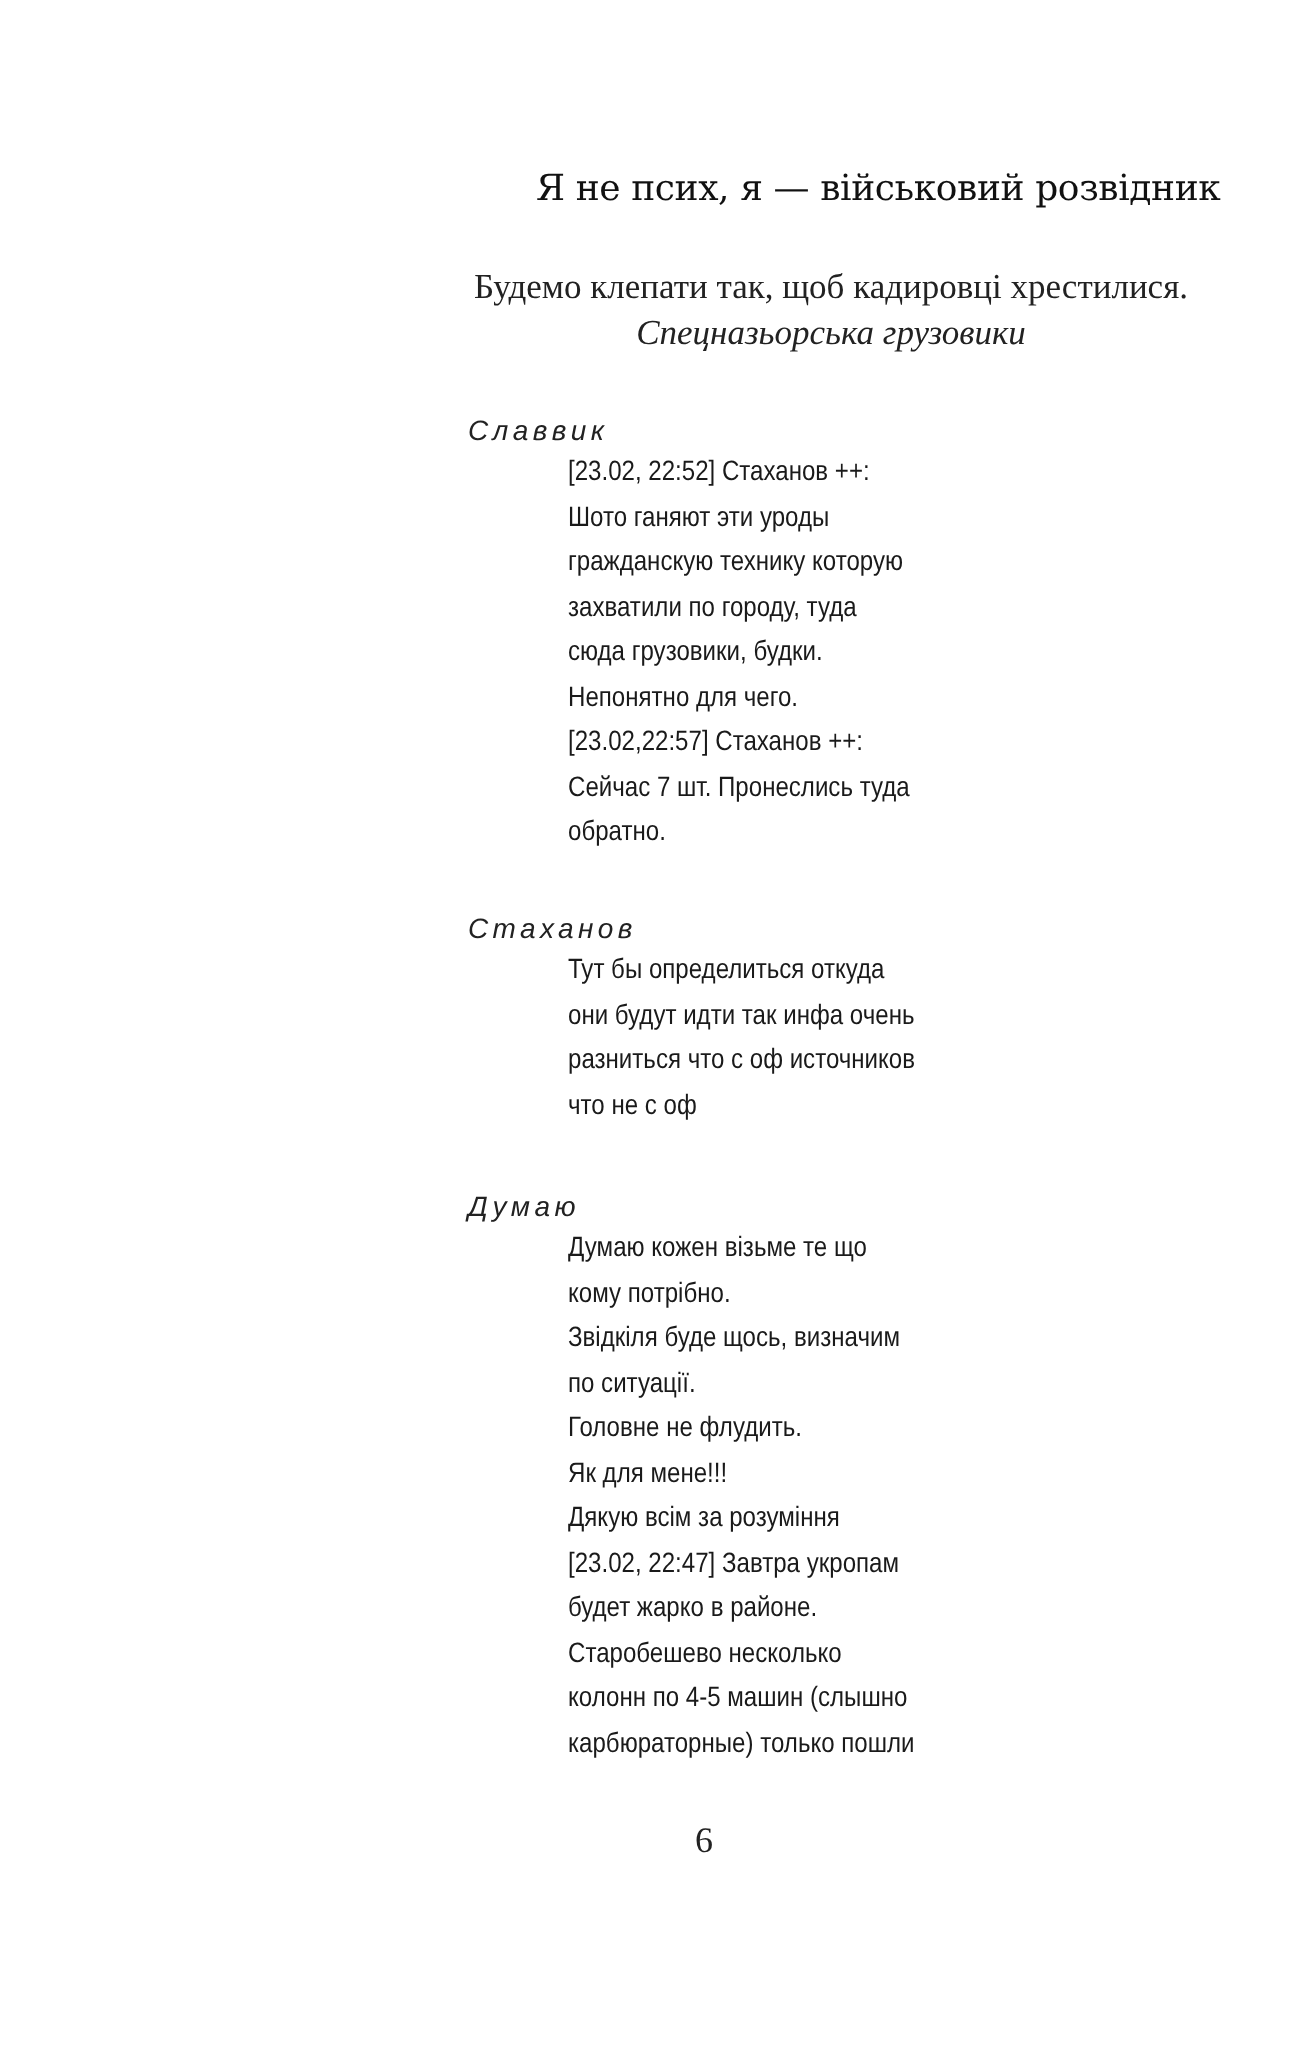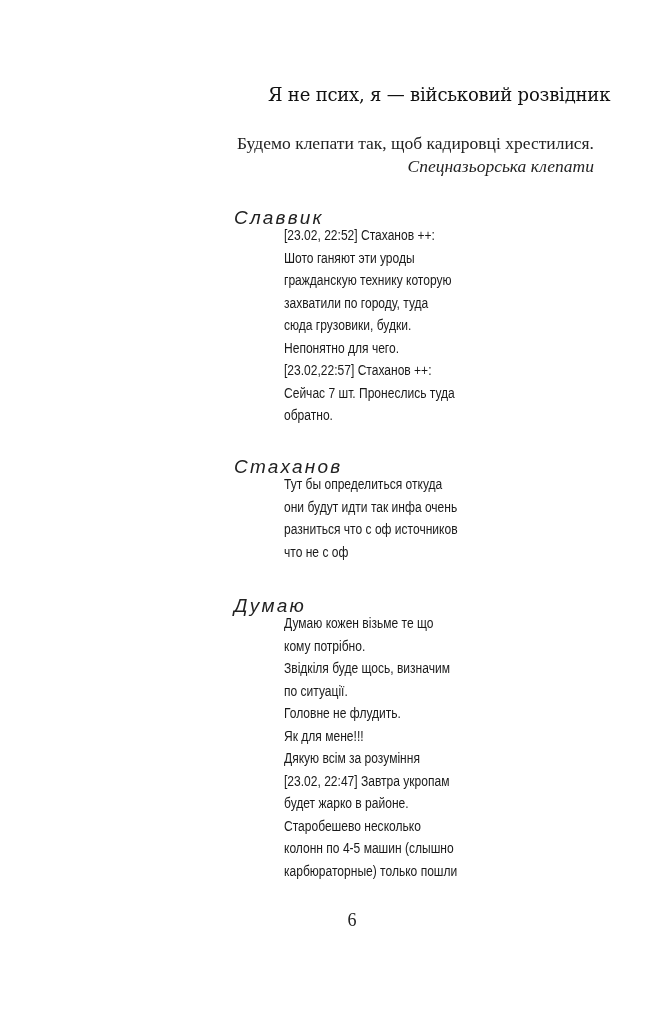--- a/index.html
+++ b/index.html
@@ -4,29 +4,29 @@
   <style>
     html, body { margin: 0; padding: 0; background: #ffffff; }
     body { width: 658px; height: 1024px; position: relative; overflow: hidden; color: #1a1a1a; }
     .page { position: absolute; left: 0; top: 0; width: 658px; height: 1024px; background: #fff; }
     .title {
       position: absolute; left: 232px; top: 84px;
       font-family: "DejaVu Serif", serif; font-weight: normal; font-size: 18px;
       letter-spacing: -0.2px; white-space: nowrap; color: #111; margin-left: 36px;
     }
     .epigraph {
-      position: absolute; right: 64px; top: 133px; text-align: right;
+      position: absolute; right: 64px; top: 133px; text-align: center;
       font-family: "Liberation Serif", serif; font-size: 17.5px; color: #222;
       white-space: nowrap;
     }
     .epigraph .attr { font-style: italic; margin-top: 2px; font-size: 17.5px; }
     .section { position: absolute; left: 0; width: 658px; }
     .speaker {
       position: absolute; left: 234px; top: 0;
-      font-family: "Liberation Sans", sans-serif; font-style: italic; font-size: 19px;
+      font-family: "Liberation Sans", sans-serif; font-style: italic; font-size: 14px;
       letter-spacing: 2.2px; color: #222; white-space: nowrap;
     }
     .msg {
       position: absolute; left: 284px; top: 17px;
       font-family: "Liberation Sans Narrow", "Liberation Sans", sans-serif;
       font-size: 14px; line-height: 22.5px; color: #1a1a1a;
       transform: scaleX(0.86); transform-origin: left top; white-space: nowrap;
     }
     .msg .line { display: block; }
     .pagenum {
@@ -36,21 +36,21 @@
   </style>
 </head>
 <body>
 
 <div class="page">
 
   <div class="title">Я не псих, я — військовий розвідник</div>
 
   <div class="epigraph">
     <div>Будемо клепати так, щоб кадировці хрестилися.</div>
-    <div class="attr">Спецназьорська клепати</div>
+    <div class="attr">Спецназьорська грузовики</div>
   </div>
 
   <div class="section" style="top:207px;">
     <div class="speaker">Славвик</div>
     <div class="msg">
       <span class="line">[23.02, 22:52] Стаханов ++:</span>
       <span class="line">Шото ганяют эти уроды</span>
       <span class="line">гражданскую технику которую</span>
       <span class="line">захватили по городу, туда</span>
       <span class="line">сюда грузовики, будки.</span>

